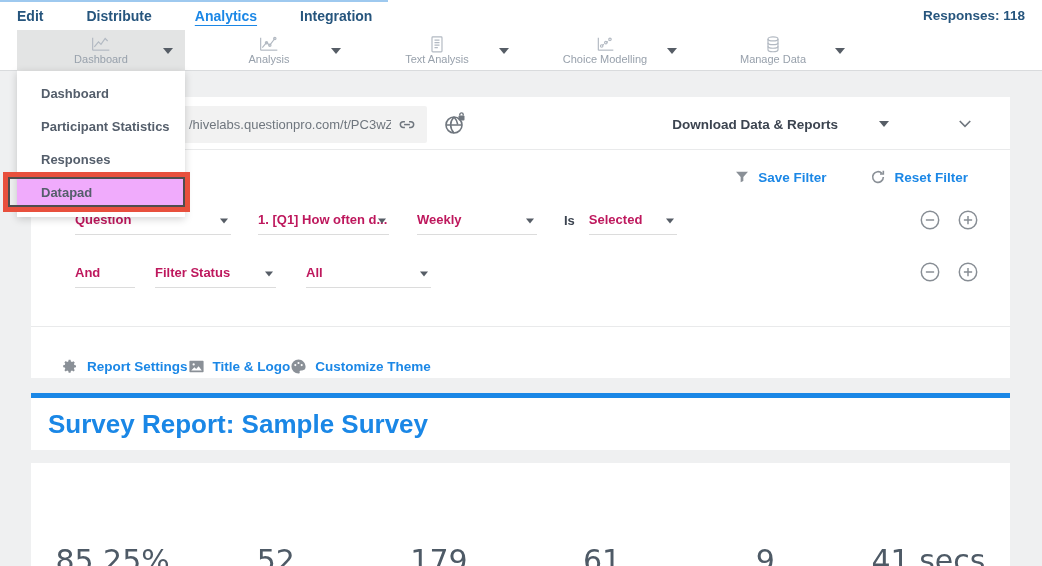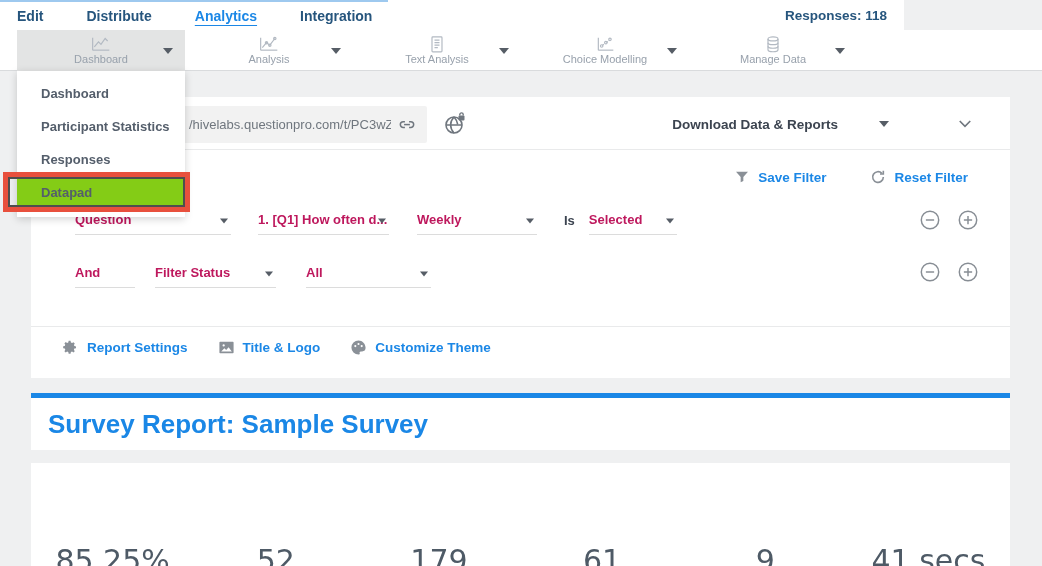--- a/index.html
+++ b/index.html
@@ -3,21 +3,21 @@
 <meta charset="utf-8">
 <style>
   * { margin:0; padding:0; box-sizing:border-box; }
   html,body { background:#fff; }
   .screen {
     position:relative; width:1042px; height:566px; overflow:hidden;
     font-family:"Liberation Sans", sans-serif; background:#eff0f1;
   }
   
   .topnav {
-    position:absolute; top:0; left:0; width:904px; height:30px;
+    position:absolute; top:0; left:0; width:1042px; height:30px;
     background:#fff; display:flex; align-items:center; z-index:5;
   }
   .top-edge-artifact { position:absolute; top:0; left:0; width:388px; height:2px; background:#9ec9ef; }
   .topnav .nav-item {
     font-size:14px; font-weight:700; color:#26557d; margin-left:17px; margin-right:26px;
     cursor:pointer; text-decoration:none; padding-top:2px;
   }
   .topnav .nav-item.active { color:#1b87e6; text-decoration:underline; text-underline-offset:4px; }
   .topnav .responses { margin-left:auto; margin-right:17px; font-size:13.5px; font-weight:700; color:#26557d; }
   
@@ -37,21 +37,21 @@
   .caret {
     width:0; height:0; border-left:5px solid transparent; border-right:5px solid transparent;
     border-top:6px solid #565d66; display:inline-block;
   }
   
   .menu-panel {
     position:absolute; top:71px; left:17px; width:168px; background:#fff;
     box-shadow:0 2px 8px rgba(0,0,0,.18); z-index:10; padding:6px 0 8px 0;
   }
   .menu-item { height:33px; line-height:33px; padding-left:24px; font-size:13px; font-weight:600; color:#545e6b; cursor:pointer; }
-  .menu-item.highlight { background:#84cc16; }
+  .menu-item.highlight { background:#f0abfc; }
   .annotation-box {
     position:absolute; top:172px; left:3px; width:187px; height:40px; z-index:12;
     border:5px solid #e8503d; box-shadow:inset 0 0 0 2px #4e4e4e; pointer-events:none;
   }
   
   .card { position:absolute; left:31px; width:979px; background:#fff; }
   .card1 { top:97px; height:281px; }
   .url-input {
     position:absolute; left:16px; top:9px; width:380px; height:37px; background:#f2f2f2;
     border-radius:2px; display:flex; align-items:center;
@@ -73,21 +73,21 @@
   .sel {
     position:relative; border-bottom:1px solid #dcdcdc; padding:0 18px 7px 0;
     font-size:13px; font-weight:600; color:#be185d; cursor:pointer; white-space:nowrap;
   }
   .sel .caret { position:absolute; right:2px; bottom:10px; transform:scale(.8); }
   .plain-label { font-size:13px; font-weight:600; color:#3c4450; padding-bottom:7px; }
   .circ-btns { position:absolute; right:31px; display:flex; gap:16px; }
   .circ-btns.r1 { top:112px; } .circ-btns.r2 { top:164px; }
   .circ { width:22px; height:22px; color:#878d94; cursor:pointer; }
   
-  .actions-row { position:absolute; top:242px; left:31px; display:flex; gap:30px; }
+  .actions-row { position:absolute; top:261px; left:31px; display:flex; }
   .actions-row .lk-icon { width:17px; height:17px; }
   
   .card-title { top:393px; height:57px; border-top:5px solid #1a87e6; }
   .report-title { font-size:26px; font-weight:600; color:#1a87e6; padding:11px 0 0 17px; }
   
   .card-stats { top:463px; height:140px; display:flex; }
   .stat { flex:1; display:flex; flex-direction:column; align-items:center; padding-top:40px; }
   .stat-value { font-size:30px; color:#4e5a66; font-family:"DejaVu Sans", sans-serif;margin-top:40px; }
   .stat-line { width:94px; height:1px; background:#e4e4e4; margin-top:11px; }
   .stat-label { margin-top:9px; display:flex; align-items:center; gap:6px; font-size:13px; color:#5d666f; }

